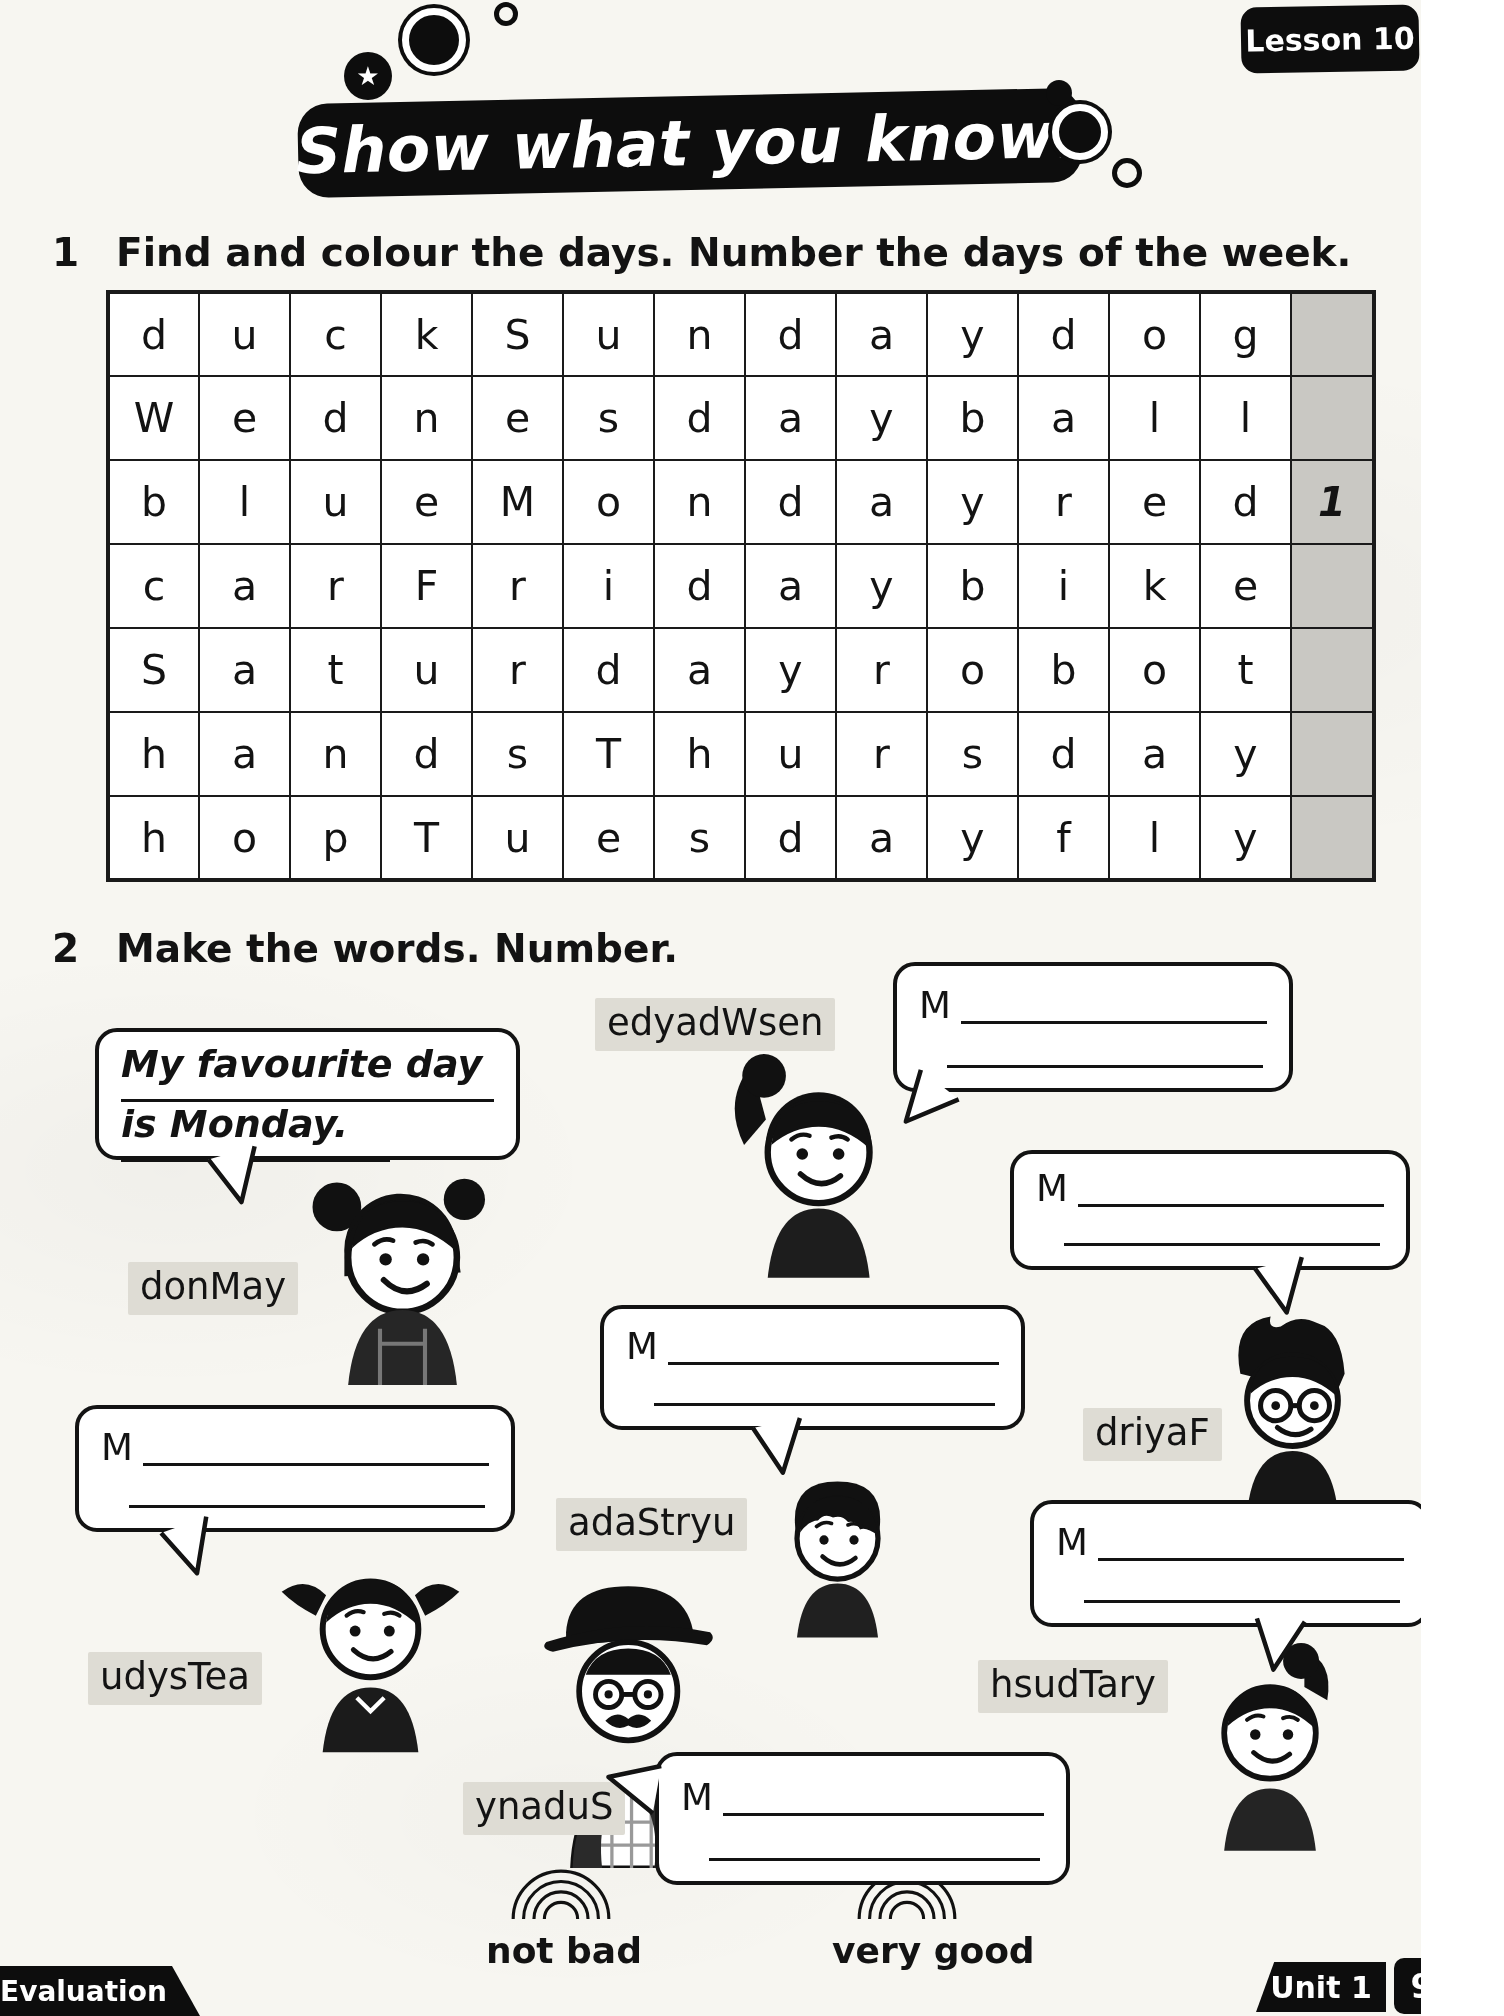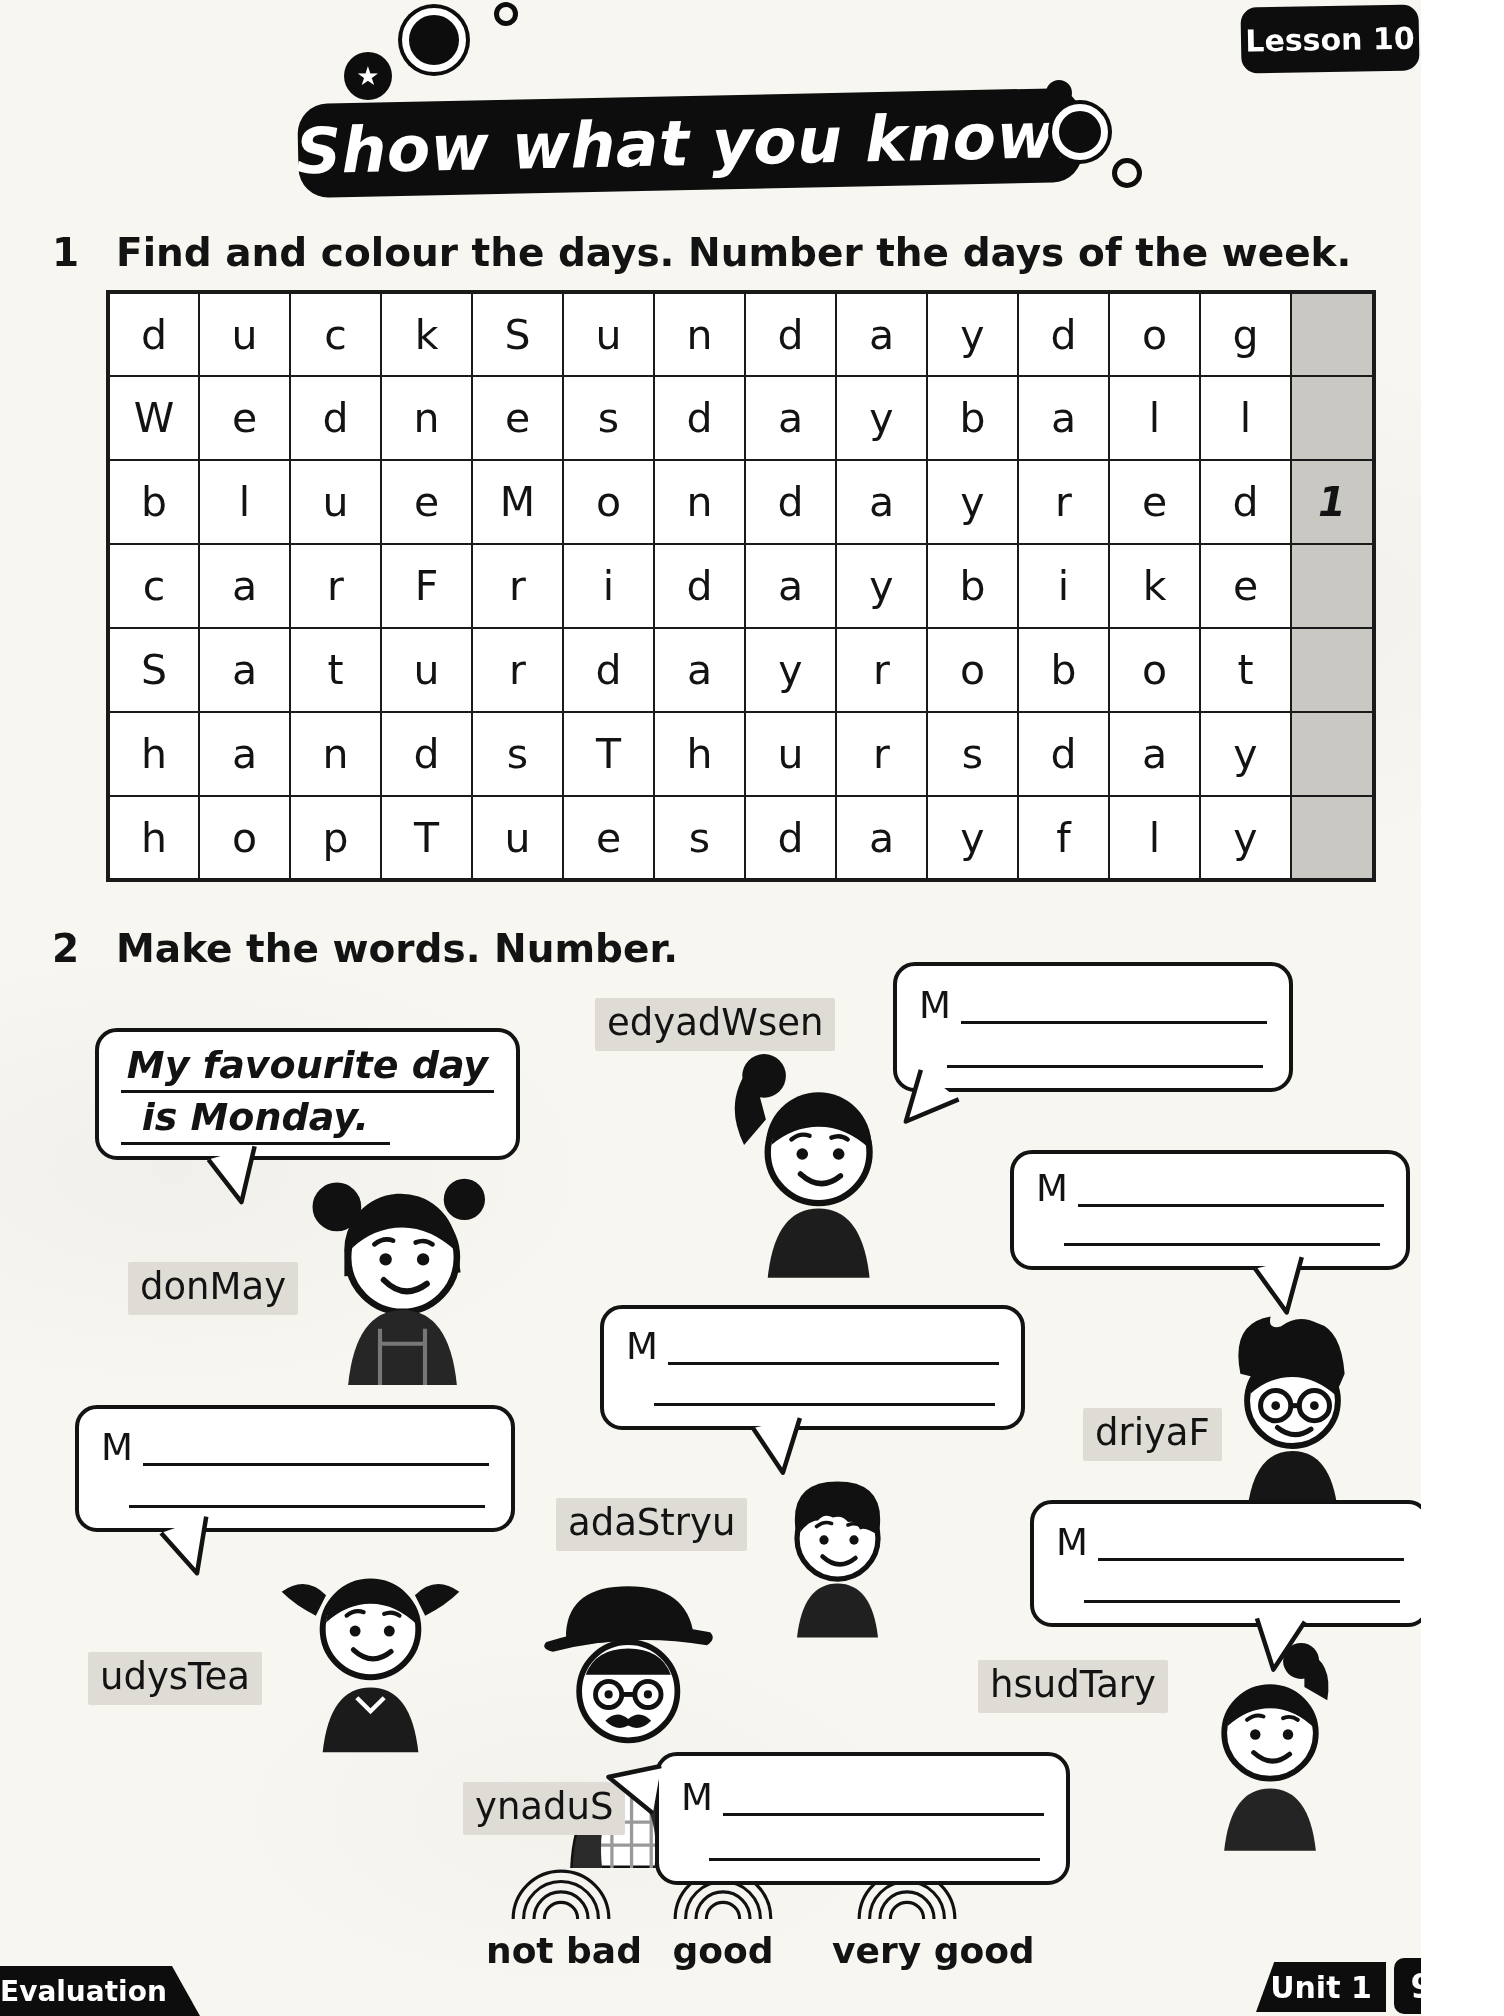--- a/index.html
+++ b/index.html
@@ -45,21 +45,21 @@
   
   .bubble { position:absolute; background:#fff; border:4px solid #131313; border-radius:22px; z-index:3; }
   .bubble .tail { position:absolute; top:calc(100% - 5px); width:64px; height:56px; transform-origin:50% 0; }
   .answer { display:flex; flex-direction:column; justify-content:space-between; padding:14px 22px 20px; }
   .bline { display:flex; align-items:flex-end; flex:1; }
   .mpref { font-size:37px; line-height:1; padding-right:10px; }
   .wline { flex:1; border-bottom:3.5px solid #131313; }
   .bline.b2 { margin-left:28px; margin-right:4px; }
   .example { display:flex; flex-direction:column; justify-content:space-evenly; padding:10px 22px;
     font-weight:bold; font-style:italic; font-size:38px; }
-  .ex-line { border-bottom:3.5px solid #131313; padding-bottom:3px;text-align:center; }
+  .ex-line { border-bottom:3.5px solid #131313; padding-bottom:13px; }
   .ex-line.l2 { width:72%; }
 
   
   .rating { position:absolute; top:1866px; width:150px; text-align:center; z-index:2; }
   .rainbow { width:104px; height:56px; }
   .rating-label { font-weight:bold; font-size:36px; margin-top:4px; white-space:nowrap; }
   .evaluation { position:absolute; left:0; top:1966px; width:200px; height:50px; background:#0d0d0d; color:#fff;
     font-weight:bold; font-size:28px; display:flex; align-items:center; 
     clip-path:polygon(0 0, 86% 0, 100% 100%, 0 100%); z-index:6; }
   .unit-badge { position:absolute; left:1256px; top:1962px; width:130px; height:50px; background:#0d0d0d; color:#fff;
@@ -404,29 +404,20 @@
 
   <div class="rating" style="left:486px">
     <svg class="rainbow" viewBox="0 0 100 52">
       <path d="M4 50 a46 46 0 0 1 92 0" fill="none" stroke="#111" stroke-width="3"></path>
       <path d="M14 50 a36 36 0 0 1 72 0" fill="none" stroke="#111" stroke-width="3"></path>
       <path d="M24 50 a26 26 0 0 1 52 0" fill="none" stroke="#111" stroke-width="3"></path>
       <path d="M34 50 a16 16 0 0 1 32 0" fill="none" stroke="#111" stroke-width="3"></path>
     </svg>
     <div class="rating-label">not bad</div>
   </div>
-  <div class="rating" style="left:648px">
-    <svg class="rainbow" viewBox="0 0 100 52">
-      <path d="M4 50 a46 46 0 0 1 92 0" fill="none" stroke="#111" stroke-width="3"></path>
-      <path d="M14 50 a36 36 0 0 1 72 0" fill="none" stroke="#111" stroke-width="3"></path>
-      <path d="M24 50 a26 26 0 0 1 52 0" fill="none" stroke="#111" stroke-width="3"></path>
-      <path d="M34 50 a16 16 0 0 1 32 0" fill="none" stroke="#111" stroke-width="3"></path>
-    </svg>
-    <div class="rating-label">good</div>
-  </div>
   <div class="rating" style="left:832px">
     <svg class="rainbow" viewBox="0 0 100 52">
       <path d="M4 50 a46 46 0 0 1 92 0" fill="none" stroke="#111" stroke-width="3"></path>
       <path d="M14 50 a36 36 0 0 1 72 0" fill="none" stroke="#111" stroke-width="3"></path>
       <path d="M24 50 a26 26 0 0 1 52 0" fill="none" stroke="#111" stroke-width="3"></path>
       <path d="M34 50 a16 16 0 0 1 32 0" fill="none" stroke="#111" stroke-width="3"></path>
     </svg>
     <div class="rating-label">very good</div>
   </div>
 

